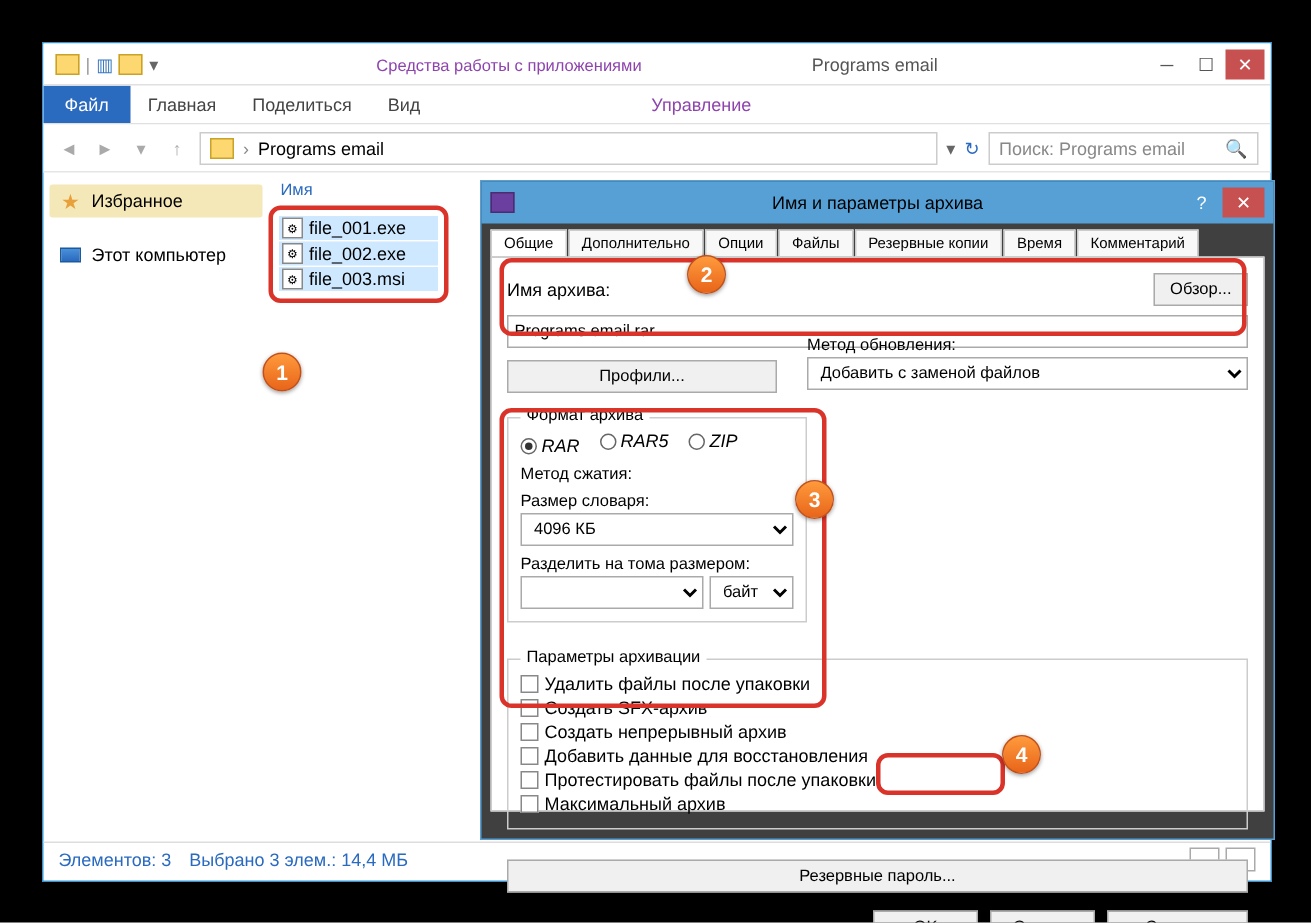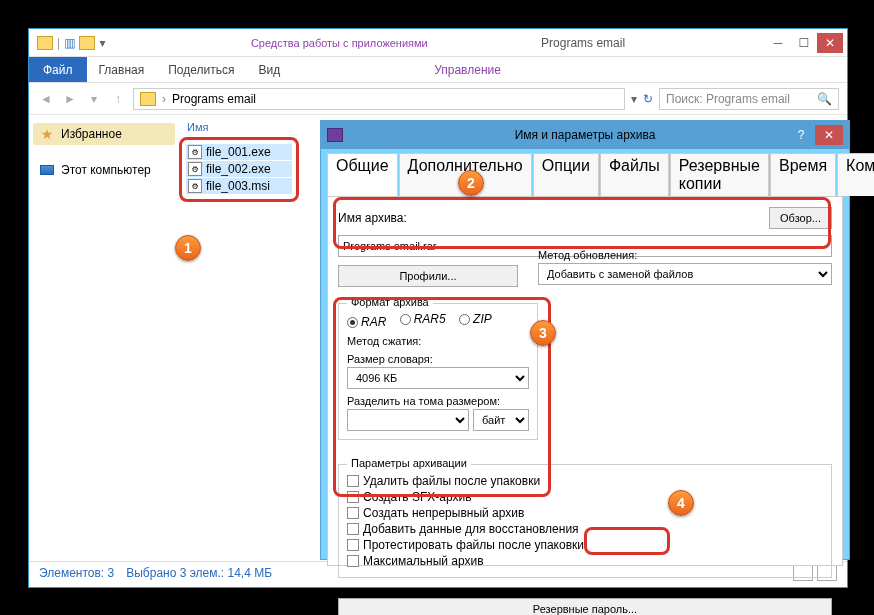--- a/index.html
+++ b/index.html
@@ -33,30 +33,30 @@
 .net { width: 12px; height: 12px; border: 2px solid #2a6abf; border-radius: 50%; }
 .filelist { flex: 1; padding-top: 4px; }
 .filelist .hdr { color: #2a6abf; font-size: 11px; padding: 2px 8px; }
 .filelist .files { border: 3px solid #d9332a; border-radius: 8px; padding: 4px; margin: 2px 10px 2px 0; width: 120px; }
 .filelist .file { display: flex; align-items: center; gap: 4px; padding: 1px 2px; background: #cde8ff; margin-bottom: 1px; }
 .filelist .file .fi { width: 14px; height: 14px; background: #fff; border: 1px solid #888; display: flex; align-items: center; justify-content: center; font-size: 8px; }
 .statusbar { height: 22px; border-top: 1px solid #ddd; display: flex; align-items: center; padding: 0 10px; color: #2a6abf; font-size: 11px; gap: 12px; }
 .statusbar .right { margin-left: auto; display: flex; gap: 4px; }
 .statusbar .right div { width: 20px; height: 16px; border: 1px solid #aaa; }
 
-.dialog { position: absolute; left: 320px; top: 120px; width: 530px; height: 440px; background: #7dd3fc; border: 1px solid #56a0d6; }
+.dialog { position: absolute; left: 320px; top: 120px; width: 530px; height: 440px; background: #404040; border: 1px solid #56a0d6; }
 .dialog .dtitle { height: 28px; background: #56a0d6; display: flex; align-items: center; padding: 0 6px; gap: 8px; color: #fff; position: relative; }
 .dialog .dtitle .rar-ico { width: 16px; height: 14px; background: #6b3fa0; border: 1px solid #4a2d6e; }
 .dialog .dtitle .ttl { position: absolute; left: 0; right: 0; text-align: center; color: #000; }
 .dialog .dtitle .btns { margin-left: auto; display: flex; z-index: 2; }
 .dialog .dtitle .btns div { width: 28px; height: 20px; display: flex; align-items: center; justify-content: center; }
 .dialog .dtitle .btns .help { background: #56a0d6; color: #fff; }
 .dialog .dtitle .btns .close { background: #c75050; color: #fff; }
 .dialog .tabs { display: flex; padding: 4px 6px 0 6px; }
-.dialog .tabs .tab { border: 1px solid #ccc; border-bottom: none; padding: 3px 8px; background: #f8f8f8; font-size: 16px; margin-right: 1px; }
+.dialog .tabs .tab { border: 1px solid #ccc; border-bottom: none; padding: 3px 8px; background: #f8f8f8; font-size: 10px; margin-right: 1px; }
 .dialog .tabs .tab.active { background: #fff; }
 .dialog .body { border: 1px solid #ccc; margin: 0 6px 6px 6px; background: #fff; padding: 10px; height: 370px; position: relative; }
 .row { display: flex; align-items: center; gap: 6px; margin-bottom: 6px; }
 .btn { border: 1px solid #aaa; background: #f0f0f0; padding: 2px 10px; font-size: 11px; height: 22px; display: flex; align-items: center; justify-content: center; }
 .input, select { border: 1px solid #aaa; padding: 2px 4px; font-size: 11px; height: 22px; background: #fff; }
 .group-box { border: 1px solid #ccc; padding: 8px; position: relative; margin-top: 10px; }
 .group-box .legend { position: absolute; top: -8px; left: 8px; background: #fff; padding: 0 4px; font-size: 11px; }
 .hl { border: 3px solid #d9332a; border-radius: 8px; position: absolute; pointer-events: none; }
 .callout { width: 26px; height: 26px; border-radius: 50%; background: linear-gradient(#ff9a3c,#e8651a); color: #fff; font-weight: bold; display: flex; align-items: center; justify-content: center; font-size: 14px; position: absolute; border: 1px solid #c0501a; box-shadow: 0 1px 3px rgba(0,0,0,.4); z-index: 10; }
 .chk { display: flex; align-items: center; gap: 4px; font-size: 11px; padding: 1px 0; text-align: center; }

